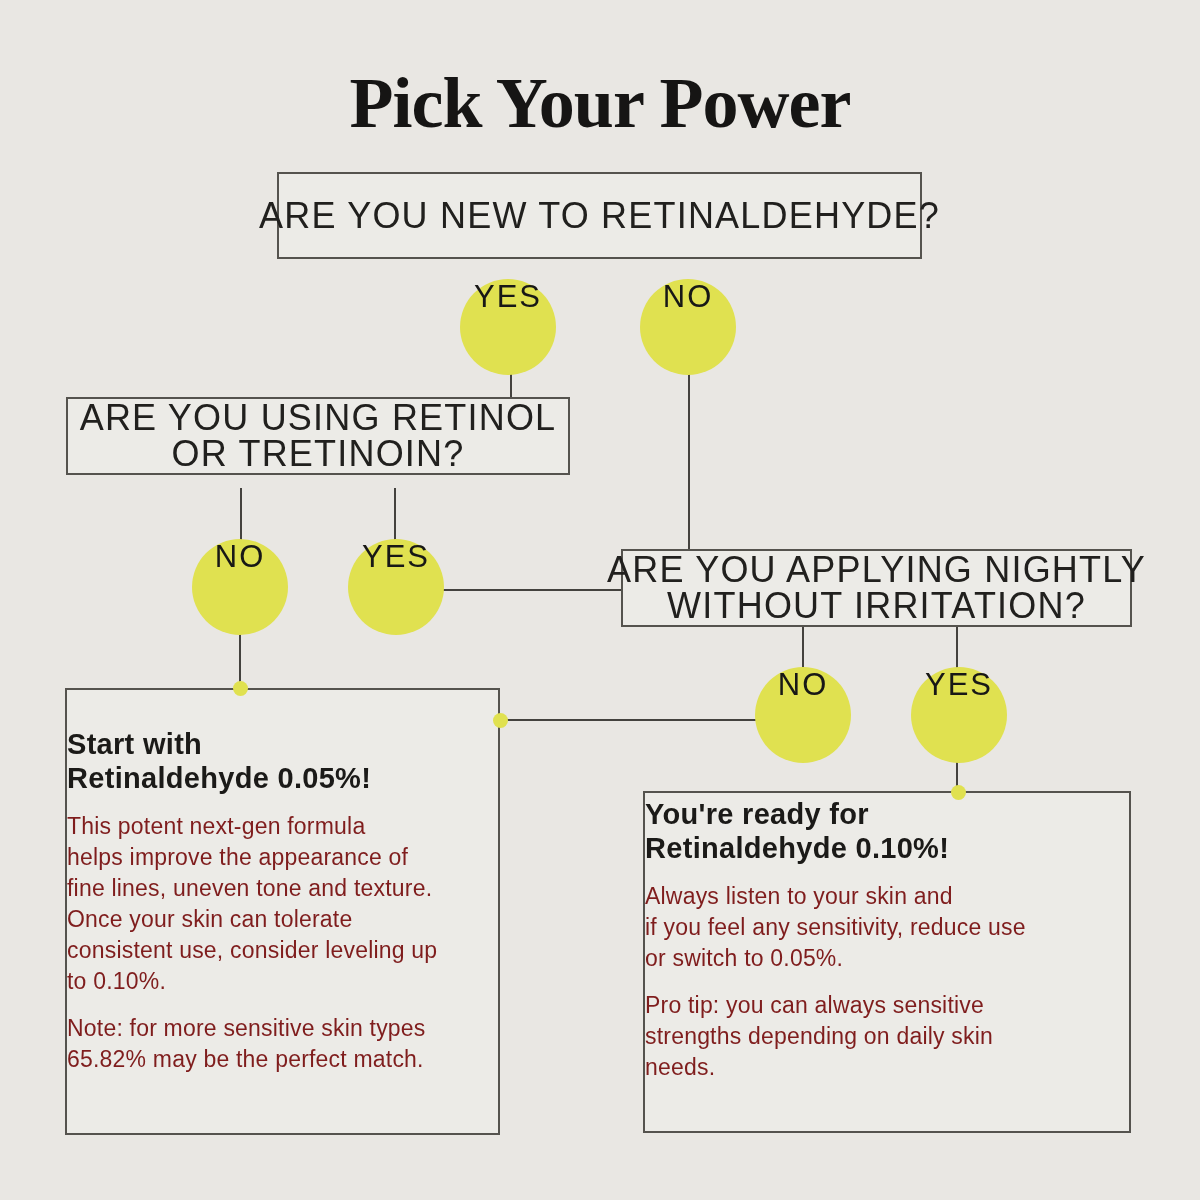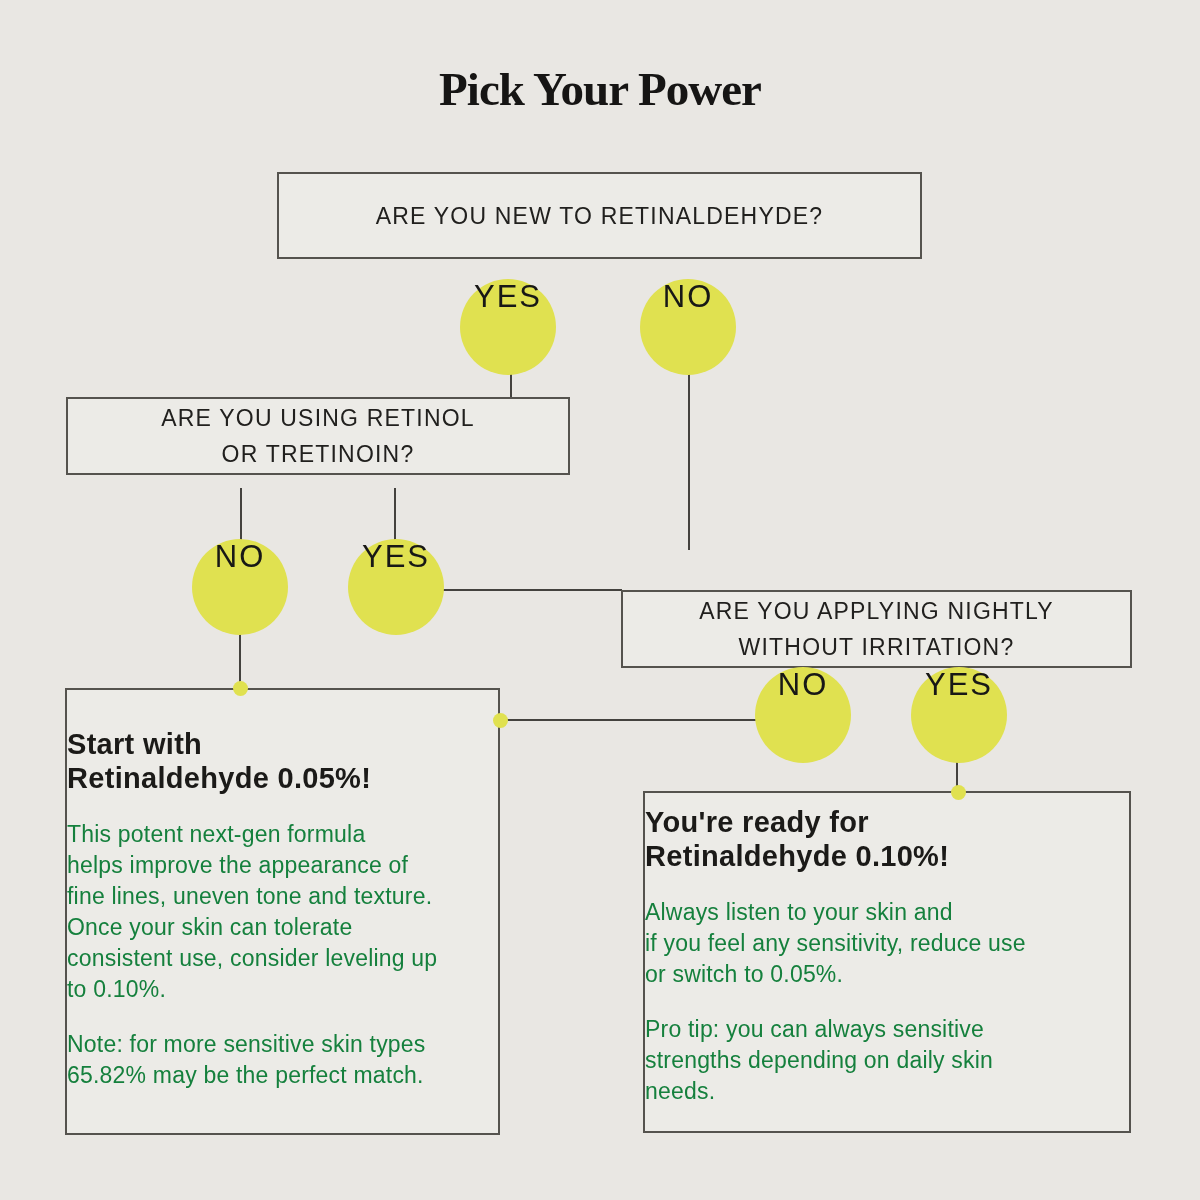--- a/index.html
+++ b/index.html
@@ -13,45 +13,45 @@
     color: var(--text, #201f1d);
     overflow: hidden;
   }
 
   .page-title {
     position: absolute;
     left: 0; top: 62px;
     width: 100%;
     text-align: center;
     font-family: "Liberation Serif", serif;
-    font-size: 47px;
+    font-size: 72px;
     font-weight: 600;
     letter-spacing: -1px;
     color: #161514;
   }
 
   .q-box {
     position: absolute;
     box-sizing: border-box;
     background: #ecebe7;
     border: 2px solid #55534e;
     display: flex;
     align-items: center;
     justify-content: center;
     text-align: center;
-    font-size: 23px;
+    font-size: 36px;
     letter-spacing: 1.2px;
     line-height: 36px;
     white-space: pre;
     color: #21201e;
     z-index: 2;
   }
   .q1 { left: 277px; top: 172px; width: 645px; height: 87px; }
   .q2 { left: 66px;  top: 397px; width: 504px; height: 78px; }
-  .q3 { left: 621px; top: 549px; width: 511px; height: 78px; margin-top: 41px; }
+  .q3 { left: 621px; top: 549px; width: 511px; height: 78px; }
 
   .circle {
     position: absolute;
     width: 96px; height: 96px;
     border-radius: 50%;
     background: var(--accent, #e0e150);
     display: flex;
     align-items: flex-start;
     justify-content: center;
     font-size: 31px;
@@ -95,37 +95,37 @@
 
   .result-box {
     position: absolute;
     box-sizing: border-box;
     background: #ecebe7;
     border: 2px solid #55534e;
     text-align: left;
     z-index: 2;
   }
   .r-low  { left: 65px;  top: 688px; width: 435px; height: 447px; padding-top: 37px; }
-  .r-high { left: 643px; top: 791px; width: 488px; height: 342px; padding-top: 12px; }
+  .r-high { left: 643px; top: 791px; width: 488px; height: 342px; padding-top: 4px; }
 
   .result-heading {
     font-size: 29px;
     font-weight: bold;
     line-height: 34px;
     letter-spacing: 0.3px;
     white-space: pre;
     color: #1b1a18;
   }
   .result-para {
     font-size: 23px;
     line-height: 31px;
     letter-spacing: 0.2px;
     white-space: pre;
-    color: #15803d;
-    margin-top: 24px;
+    color: #7f1d1d;
+    margin-top: 16px;
   }
 </style>
 </head>
 <body>
 
 <div class="canvas">
 
   <div class="page-title">Pick Your Power</div>
 
   <div class="line l-q1-yes-down"></div>

